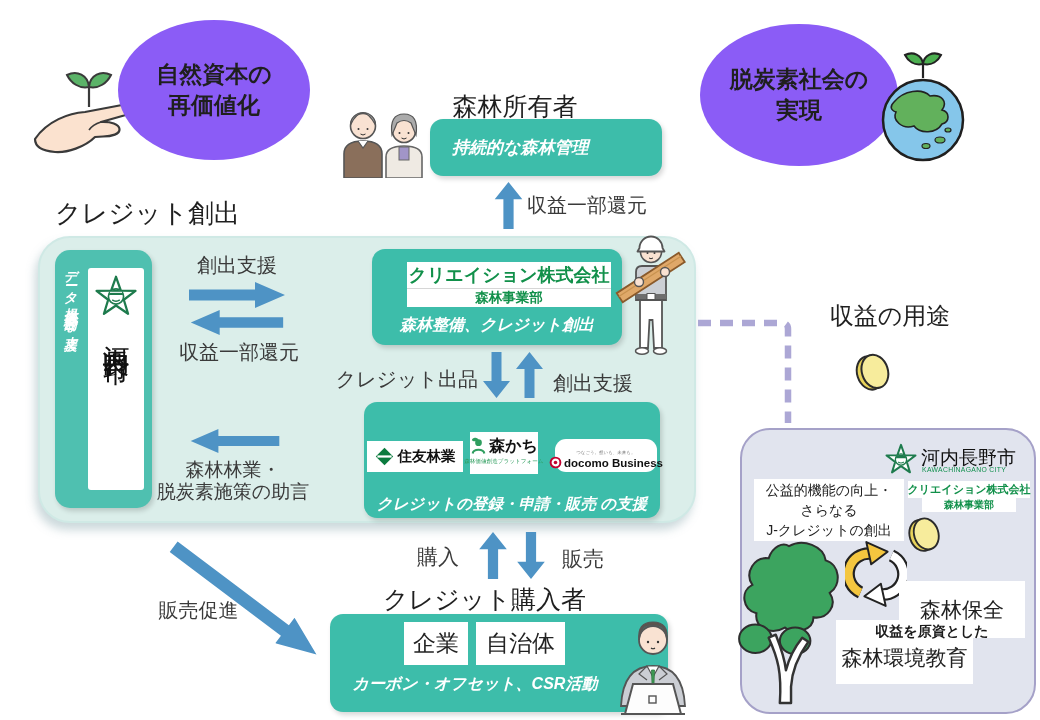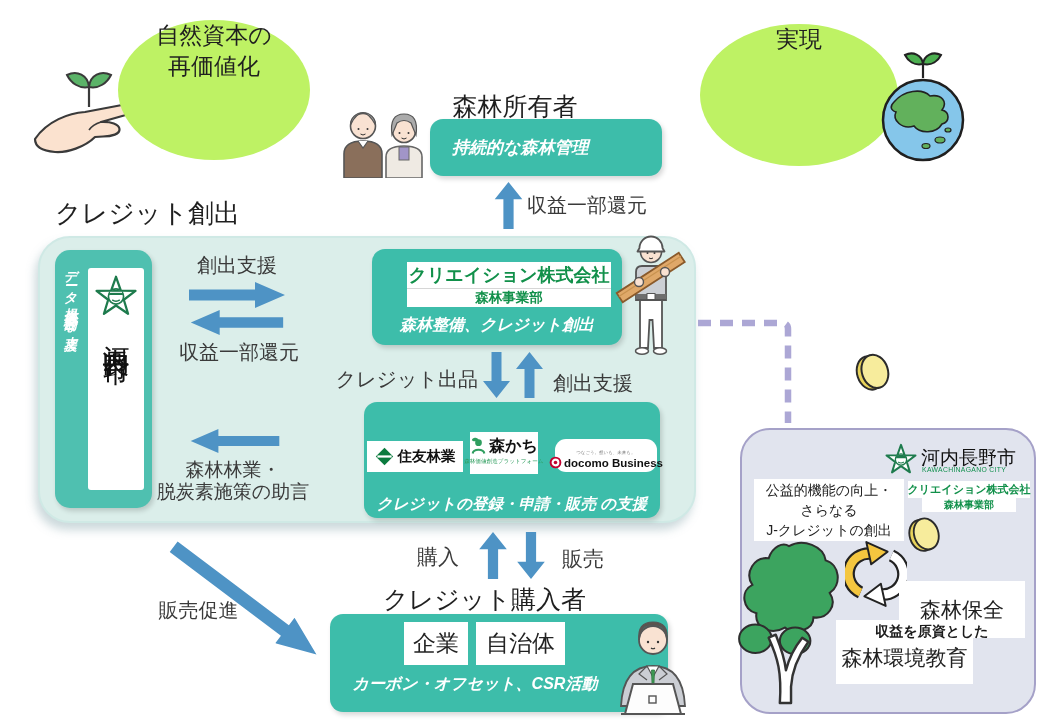--- a/index.html
+++ b/index.html
@@ -1,22 +1,22 @@
 <!DOCTYPE html>
 <html><head>
 <meta charset="utf-8">
 <style>
   html,body{margin:0;padding:0;background:#ffffff;}
   #canvas{
     position:relative;width:1040px;height:720px;overflow:hidden;background:#ffffff;
     font-family:"Liberation Sans","DejaVu Sans",sans-serif;color:#1f1f1f;
   }
   .abs{position:absolute;}
-  .ellipse{background:#bef264;border-radius:50%;display:flex;flex-direction:column;
-    align-items:center;justify-content:flex-start;text-align:center;font-size:23px;line-height:31px;color:#1f1f1f;}
+  .ellipse{background:#8b5cf6;border-radius:50%;display:flex;flex-direction:column;
+    align-items:center;justify-content:center;text-align:center;font-size:23px;line-height:31px;color:#1f1f1f;font-weight:bold;}
   .biglbl{font-size:25px;color:#1f1f1f;text-align:center;white-space:nowrap;}
   .arrlbl{font-size:20px;color:#3a3a3a;text-align:center;white-space:nowrap;}
   .mainbox{background:#DBEEEA;border:2px solid #cfe9e5;border-radius:32px;
     box-shadow:-3px 7px 10px rgba(110,145,155,.35);}
   .teal{background:#3DBDAA;border-radius:13px;box-shadow:2px 3px 5px rgba(0,0,0,.16);}
   .cityteal{background:#4FC0B0;border-radius:15px;box-shadow:2px 3px 5px rgba(0,0,0,.16);}
   .wbold{color:#ffffff;font-weight:bold;font-style:italic;}
   .chip{background:#ffffff;display:flex;align-items:center;justify-content:center;}
   .greentxt{color:#11904A;font-weight:bold;}
   .vtext{writing-mode:vertical-rl;text-orientation:upright;}
@@ -36,20 +36,21 @@
     <path d="M10 84 C22 66 44 58 60 57 L97 50 C105 49 106 58 99 60.5 L76 67 C86 66.5 94 69 94.5 74 C95 79 87 81.5 78 81.5 L70 82 C60 92 42 98 30 97 C18 96 10 92 10 84 Z" fill="#FBE2CF" stroke="#3a3a3a" stroke-width="2.2" stroke-linejoin="round"></path>
     <path d="M76 67 C70 69 66 72 64 75" stroke="#3a3a3a" stroke-width="1.6" fill="none"></path>
   </svg>
 
   <div class="abs ellipse" style="left:118px;top:20px;width:192px;height:140px;">
     <div>自然資本の</div>
     <div>再価値化</div>
   </div>
 
   <div class="abs ellipse" style="left:700px;top:24px;width:198px;height:142px;">
+    <div>脱炭素社会の</div>
     <div>実現</div>
   </div>
 
   <svg class="abs" style="left:876px;top:50px;" width="95" height="115" viewBox="0 0 95 115">
     <path d="M47 28 V12" stroke="#222" stroke-width="2.2" fill="none"></path>
     <path d="M47 14 C38 16 32 11 29 5 C37 1 46 5 47 14 Z" fill="#4CAF50" stroke="#222" stroke-width="2"></path>
     <path d="M47 14 C56 16 62 11 65 5 C57 1 48 5 47 14 Z" fill="#4CAF50" stroke="#222" stroke-width="2"></path>
     <circle cx="47" cy="70" r="40" fill="#85C6EA" stroke="#1f1f1f" stroke-width="2.5"></circle>
     <path d="M18 52 C28 40 46 38 54 46 C66 44 72 52 66 60 C74 62 74 72 66 74 C60 84 44 84 38 76 C26 80 16 70 20 62 C14 60 14 56 18 52 Z" fill="#62B15C" stroke="#222" stroke-width="1.6"></path>
     <ellipse cx="64" cy="90" rx="5" ry="3" fill="#62B15C" stroke="#222" stroke-width="1.2"></ellipse>
@@ -226,20 +227,21 @@
     <path d="M52 56 L60 64 L52 70" fill="none" stroke="#555" stroke-width="1.2"></path>
     <path d="M18 104 H74 L66 74 H26 Z" fill="#FDFDFD" stroke="#555" stroke-width="2"></path>
     <rect x="42" y="86" width="7" height="7" fill="none" stroke="#555" stroke-width="1.4"></rect>
     <line x1="14" y1="104" x2="78" y2="104" stroke="#555" stroke-width="2"></line>
   </svg>
 
   <svg class="abs" style="left:696px;top:315px;" width="105" height="110" viewBox="0 0 105 110">
     <path d="M2 8 H86 Q92 8 92 14 V108" stroke="#ACA7D5" stroke-width="6.5" fill="none" stroke-dasharray="13 9"></path>
   </svg>
 
+  <div class="abs biglbl" style="left:810px;top:300px;width:160px;font-size:24px;">収益の用途</div>
 
   <svg class="abs" style="left:851px;top:348px;" width="44" height="48" viewBox="0 0 44 48">
     <g transform="rotate(-18 22 24)">
       <ellipse cx="19" cy="24" rx="13" ry="17" fill="#E8D35B" stroke="#2b2b2b" stroke-width="2"></ellipse>
       <ellipse cx="24" cy="24" rx="13" ry="17" fill="#F7EC9C" stroke="#2b2b2b" stroke-width="2"></ellipse>
     </g>
   </svg>
 
   <div class="abs panel" style="left:740px;top:428px;width:292px;height:282px;">
 

